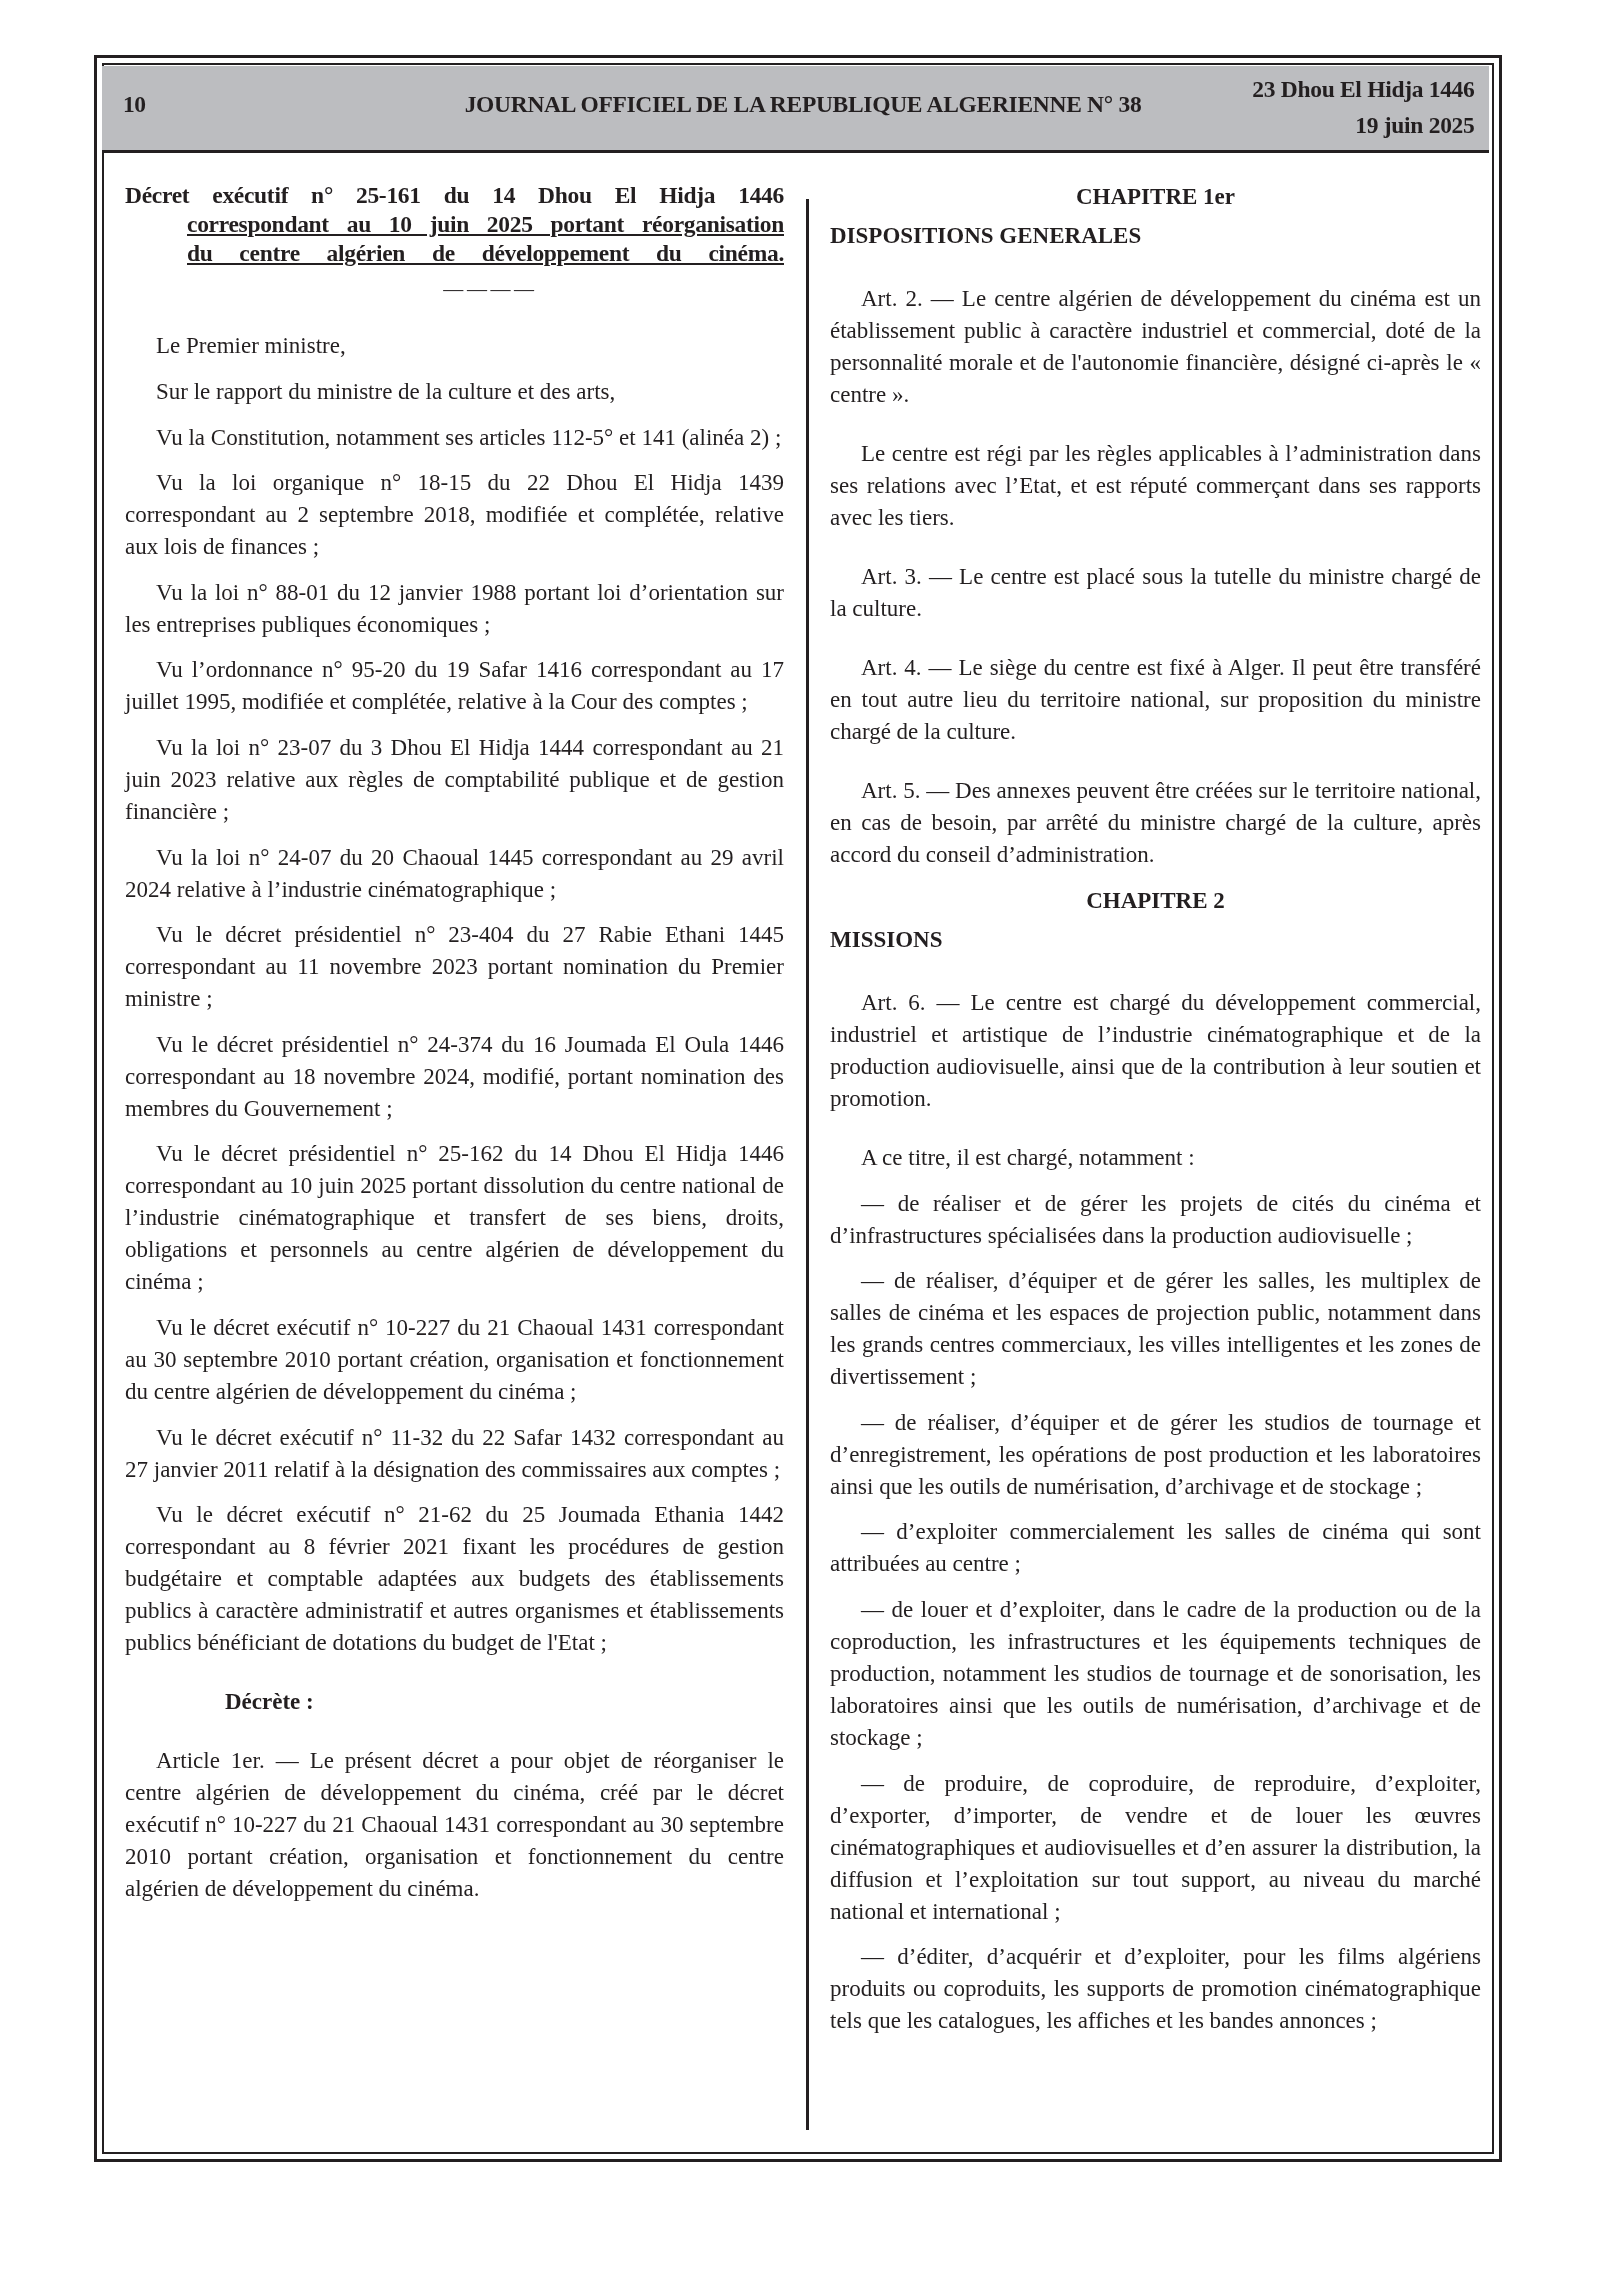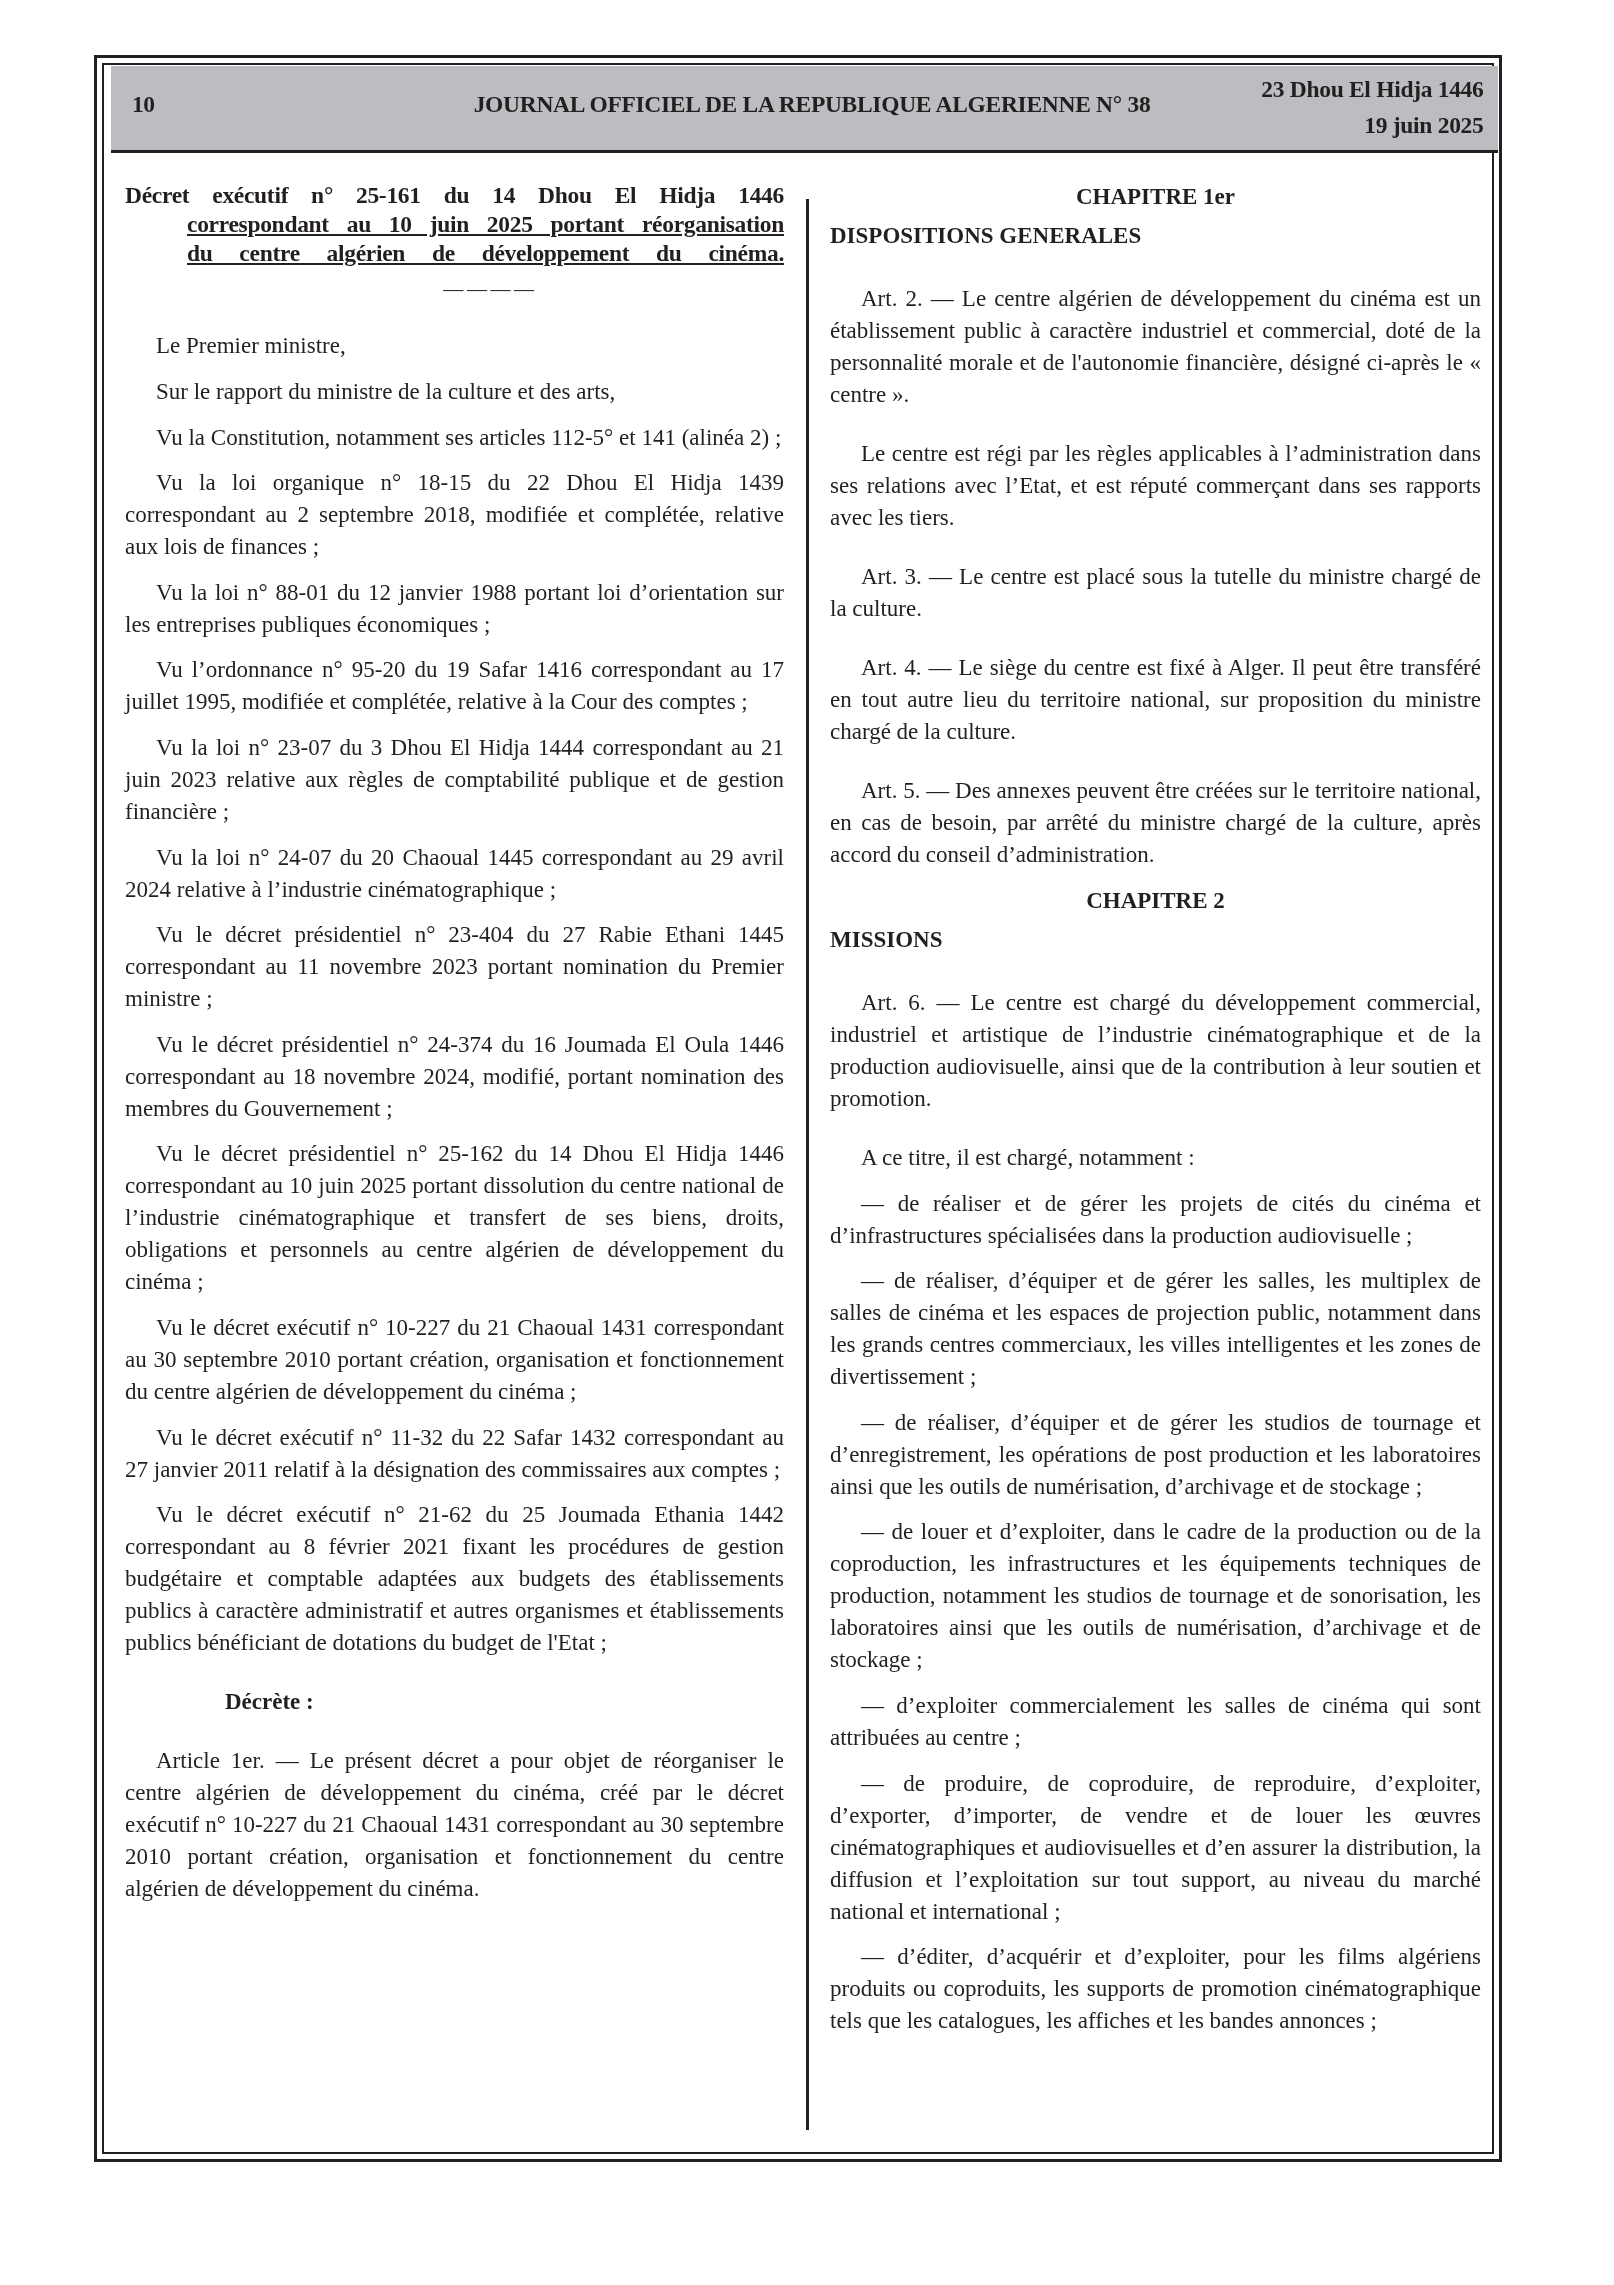--- a/index.html
+++ b/index.html
@@ -1,19 +1,19 @@
 <!DOCTYPE html>
 <html style="font-size:14.5px"><head>
 <meta charset="utf-8">
 <style>
   html, body { margin:0; padding:0; background:#ffffff; }
   body { width:1615px; height:2285px; position:relative; font-family:"Liberation Serif", "DejaVu Serif", serif; color:#231f20; }
   .outer-frame { position:absolute; left:94px; top:55px; width:1408px; height:2107px; border:3.6px solid #231f20; box-sizing:border-box; }
   .inner-frame { position:absolute; left:102px; top:63px; width:1392px; height:2091px; border:2.7px solid #231f20; box-sizing:border-box; }
-  .header-band { position:absolute; left:111px; top:66px; width:1387px; height:84px; background:#bcbdc0; border-bottom:3.6px solid #231f20; box-sizing:content-box; }
+  .header-band { position:absolute; left:102px; top:66px; width:1387px; height:84px; background:#bcbdc0; border-bottom:3.6px solid #231f20; box-sizing:content-box; }
   .hdr-page { position:absolute; left:21px; top:25px; font-weight:bold; font-size:23.5px; letter-spacing:-0.5px; }
   .hdr-title { position:absolute; left:0; width:1387px; top:25px; text-align:center; font-weight:bold; font-size:23.5px; letter-spacing:-0.3px; padding-left:15px; box-sizing:border-box; }
   .hdr-date { position:absolute; right:14.5px; top:4.5px; text-align:right; font-weight:bold; font-size:23.5px; line-height:36px; letter-spacing:-0.3px; }
   .col { position:absolute; top:181px; font-size:23px; line-height:32px; text-align:justify; }
   .col-left { left:125px; width:659px; }
   .col-right { left:830px; width:651px; }
   .divider { position:absolute; left:806px; top:199px; width:2.7px; height:1931px; background:#231f20; }
   .p { text-indent:31px; margin:0 0 13.6px 0; }
   .p.gap { margin-bottom:27px; }
   .decree-title { font-weight:bold; font-size:23.5px; line-height:29px; margin:0; letter-spacing:-0.3px; }
@@ -82,18 +82,18 @@
 
   <div class="chap chap2">CHAPITRE 2</div>
   <div class="chap-title">MISSIONS</div>
 
   <p class="p gap">Art. 6. — Le centre est chargé du développement commercial, industriel et artistique de l’industrie cinématographique et de la production audiovisuelle, ainsi que de la contribution à leur soutien et promotion.</p>
   <p class="p">A ce titre, il est chargé, notamment :</p>
 
   <p class="p">— de réaliser et de gérer les projets de cités du cinéma et d’infrastructures spécialisées dans la production audiovisuelle ;</p>
   <p class="p">— de réaliser, d’équiper et de gérer les salles, les multiplex de salles de cinéma et les espaces de projection public, notamment dans les grands centres commerciaux, les villes intelligentes et les zones de divertissement ;</p>
   <p class="p">— de réaliser, d’équiper et de gérer les studios de tournage et d’enregistrement, les opérations de post production et les laboratoires ainsi que les outils de numérisation, d’archivage et de stockage ;</p>
+  <p class="p">— d’exploiter commercialement les salles de cinéma qui sont attribuées au centre ;</p>
   <p class="p">— de louer et d’exploiter, dans le cadre de la production ou de la coproduction, les infrastructures et les équipements techniques de production, notamment les studios de tournage et de sonorisation, les laboratoires ainsi que les outils de numérisation, d’archivage et de stockage ;</p>
-  <p class="p">— d’exploiter commercialement les salles de cinéma qui sont attribuées au centre ;</p>
   <p class="p">— de produire, de coproduire, de reproduire, d’exploiter, d’exporter, d’importer, de vendre et de louer les œuvres cinématographiques et audiovisuelles et d’en assurer la distribution, la diffusion et l’exploitation sur tout support, au niveau du marché national et international ;</p>
   <p class="p">— d’éditer, d’acquérir et d’exploiter, pour les films algériens produits ou coproduits, les supports de promotion cinématographique tels que les catalogues, les affiches et les bandes annonces ;</p>
 </div>
 
 
 </body></html>

